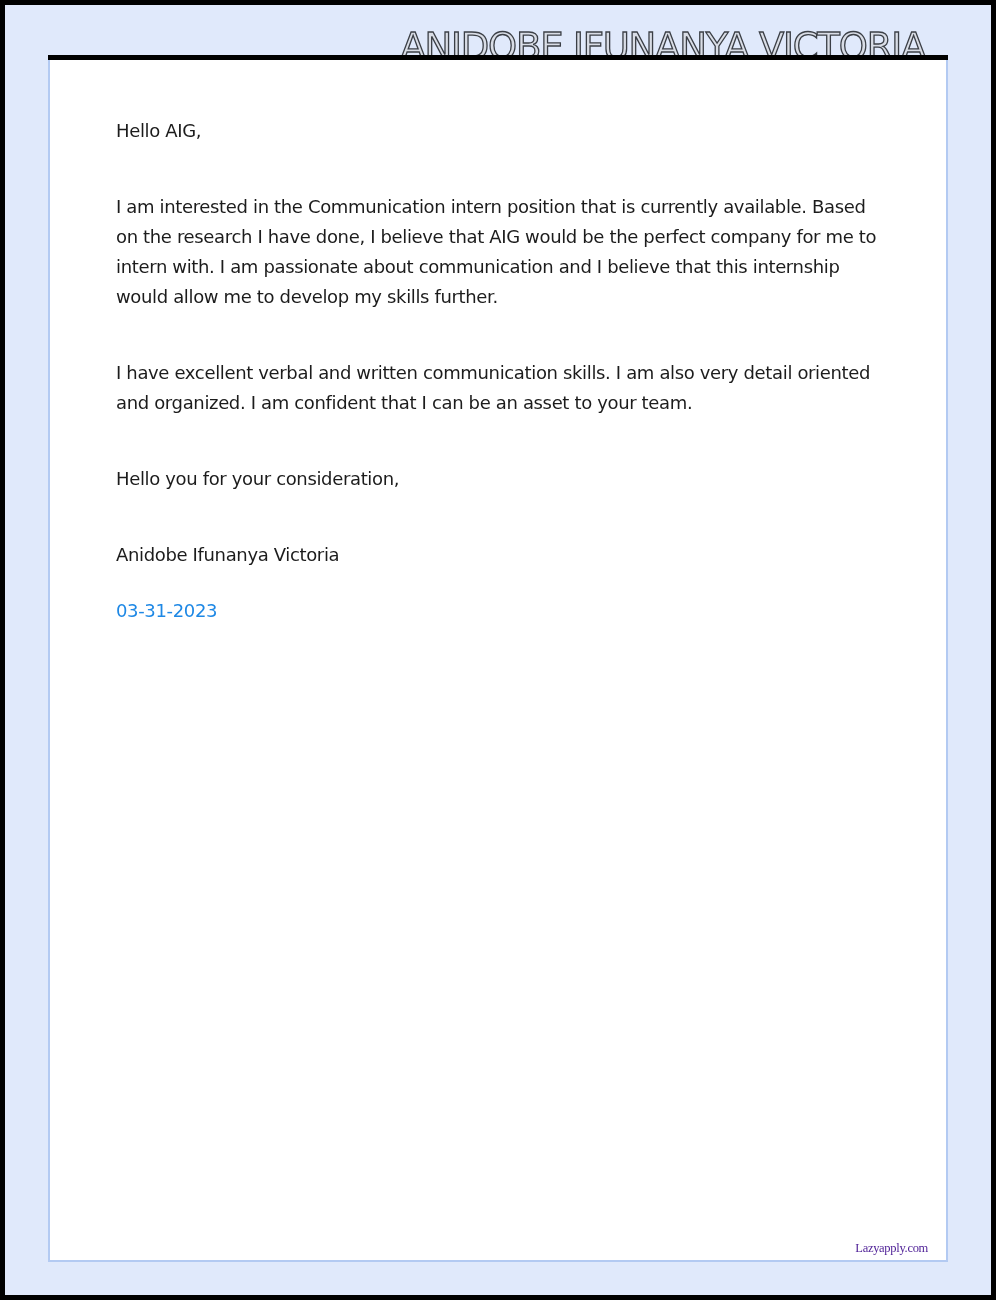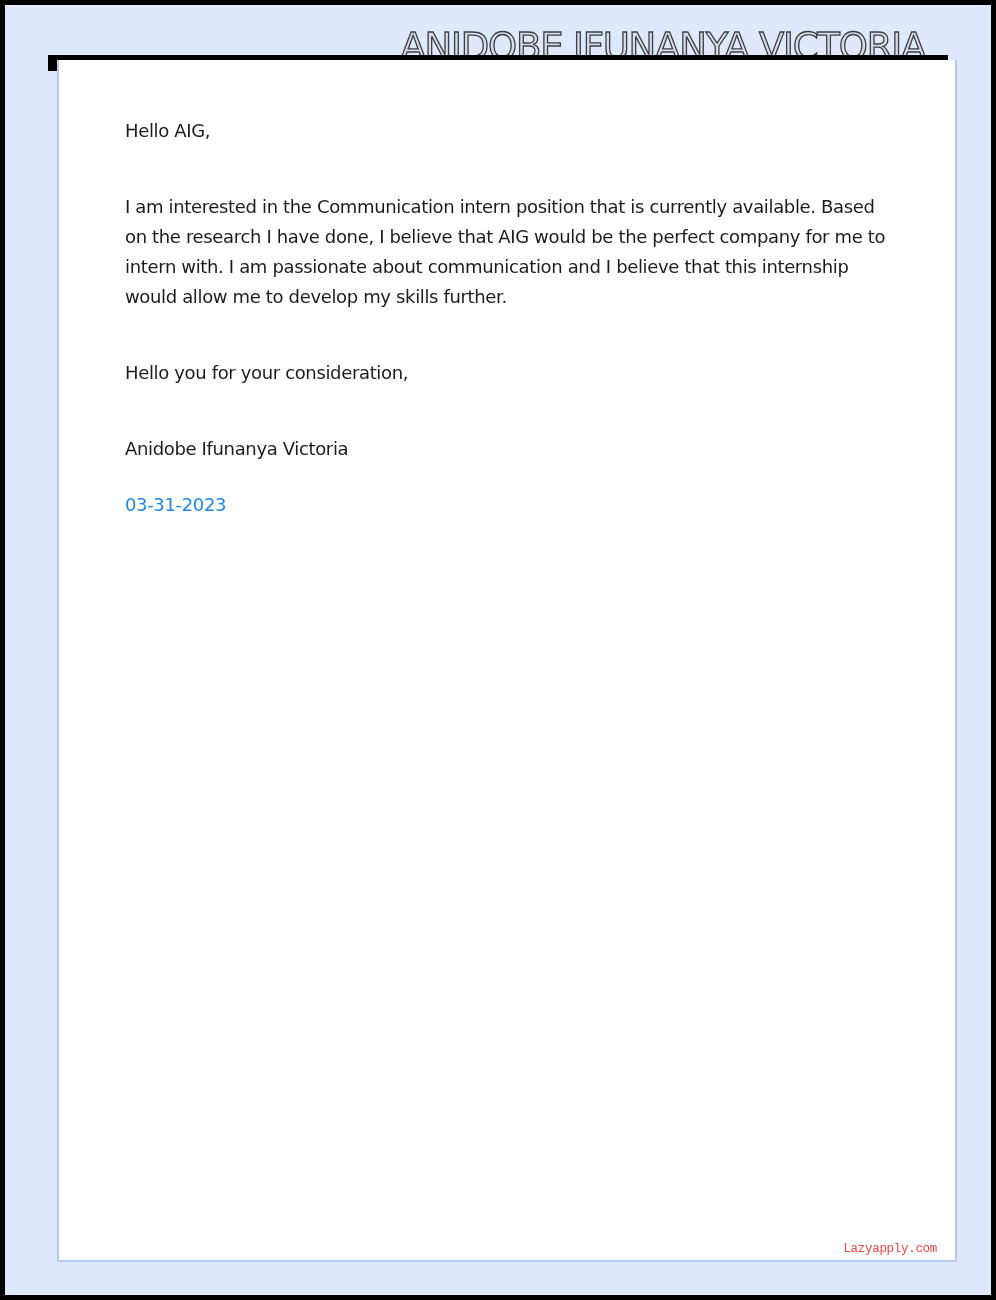--- a/index.html
+++ b/index.html
@@ -24,21 +24,21 @@
       white-space: nowrap;
     }
     .top-rule {
       position: absolute;
       left: 43px; top: 50px;
       width: 900px; height: 5px;
       background: #000;
     }
     .page {
       position: absolute;
-      left: 52px; top: 55px;
+      left: 43px; top: 55px;
       width: 900px; height: 1202px;
       background: #ffffff;
       border-left: 2px solid #b3caf2;
       border-right: 2px solid #b3caf2;
       border-bottom: 2px solid #b3caf2;
     }
     .letter {
       position: absolute;
       left: 50px; top: 40px;
       width: 800px;
@@ -47,36 +47,37 @@
       line-height: 30px;
       color: #1c1c1c;
       letter-spacing: -0.35px;
     }
     .letter p { margin: 0 0 30px 0; }
     .letter p.sig { margin-bottom: 10px; }
     .letter p.date { color: #1e88e5; margin-bottom: 12px; }
     .watermark {
       position: absolute;
       right: 10px; bottom: -4px;
-      font-family: Liberation Mono, monospace;
+      font-family: Liberation Serif, serif;
       font-size: 12.5px;
-      color: #ef4444;
+      color: #4c1d95;
       letter-spacing: -0.3px;
     }
   </style>
 </head>
 <body>
 
 <div class="frame">
   <div class="name-heading">ANIDOBE IFUNANYA VICTORIA</div>
   <div class="top-rule"></div>
 
   <div class="page">
     <div class="letter">
       <p>Hello AIG,</p>
       <p>I am interested in the Communication intern position that is currently available. Based on the research I have done, I believe that AIG would be the perfect company for me to intern with. I am passionate about communication and I believe that this internship would allow me to develop my skills further.</p>
+      <p>I have excellent verbal and written communication skills. I am also very detail oriented and organized. I am confident that I can be an asset to your team.</p>
       <p>Hello you for your consideration,</p>
       <p class="sig">Anidobe Ifunanya Victoria</p>
       <p class="date">03-31-2023</p>
     </div>
     <div class="watermark">Lazyapply.com</div>
   </div>
 </div>
 
 </body></html>

